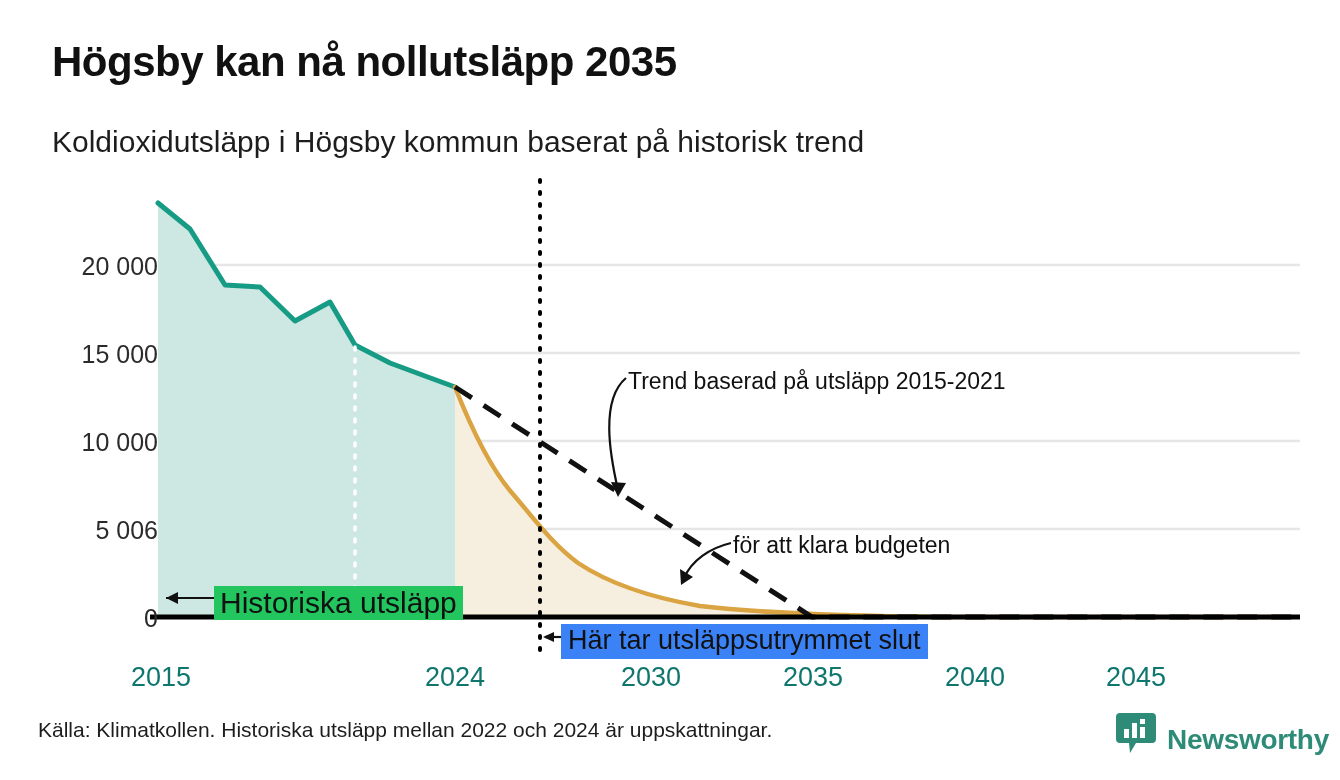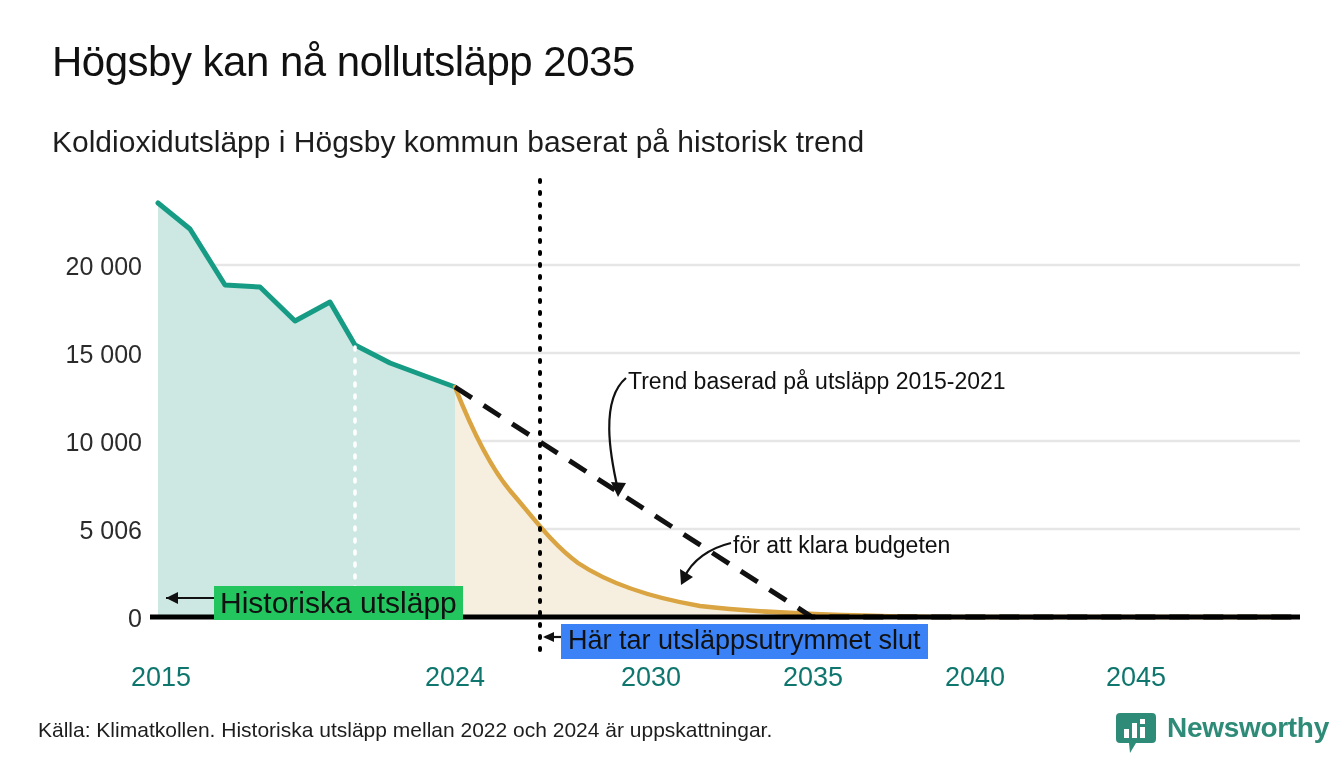--- a/index.html
+++ b/index.html
@@ -7,45 +7,45 @@
   body {
     width:1340px; height:780px;
     background:#ffffff;
     font-family:"Liberation Sans", sans-serif;
     color:#1a1a1a;
     overflow:hidden;
     position:relative;
   }
   #title {
     position:absolute; left:52px; top:38px;
-    font-size:42px; font-weight:normal; letter-spacing:-0.5px;
+    font-size:42px; font-weight:bold; letter-spacing:-0.5px;
     color:#111111; white-space:nowrap;
   }
   #subtitle {
     position:absolute; left:52px; top:125px;
     font-size:30px; font-weight:normal; color:#1d1d1d; white-space:nowrap;
   }
   #chart-area { position:absolute; left:0; top:0; width:1340px; height:780px; }
   svg { display:block; }
   .ytick {
     position:absolute; right:0; width:110px; text-align:right;
     font-size:25px; color:#2b2b2b;
   }
   .xtick {
     position:absolute; font-size:27px; color:#0f766e; text-align:center;
     transform:translateX(-50%);
   }
-  #ylabels { position:absolute; left:24px; top:0; width:118px; height:626px; }
+  #ylabels { position:absolute; left:40px; top:0; width:118px; height:626px; }
   #footer-source {
     position:absolute; left:38px; top:718px;
     font-size:21px; color:#1d1d1d; white-space:nowrap;
   }
   #logo {
     position:absolute; left:1118px; top:712px;
-    display:flex; align-items:flex-start; gap:9px;
+    display:flex; align-items:flex-end; gap:9px;
   }
   #logo-text { font-size:28px; font-weight:bold; color:#2e8b77; letter-spacing:-0.3px; }
   .annot {
     position:absolute; font-size:23px; color:#111; white-space:nowrap; line-height:1.15;
   }
   #annot-trend { left:628px; top:368px; }
   #annot-exp { left:733px; top:532px; }
   #hist-label {
     position:absolute; left:214px; top:586px;
     font-size:30px; color:#111; background:#22c55e; padding:0 6px;

